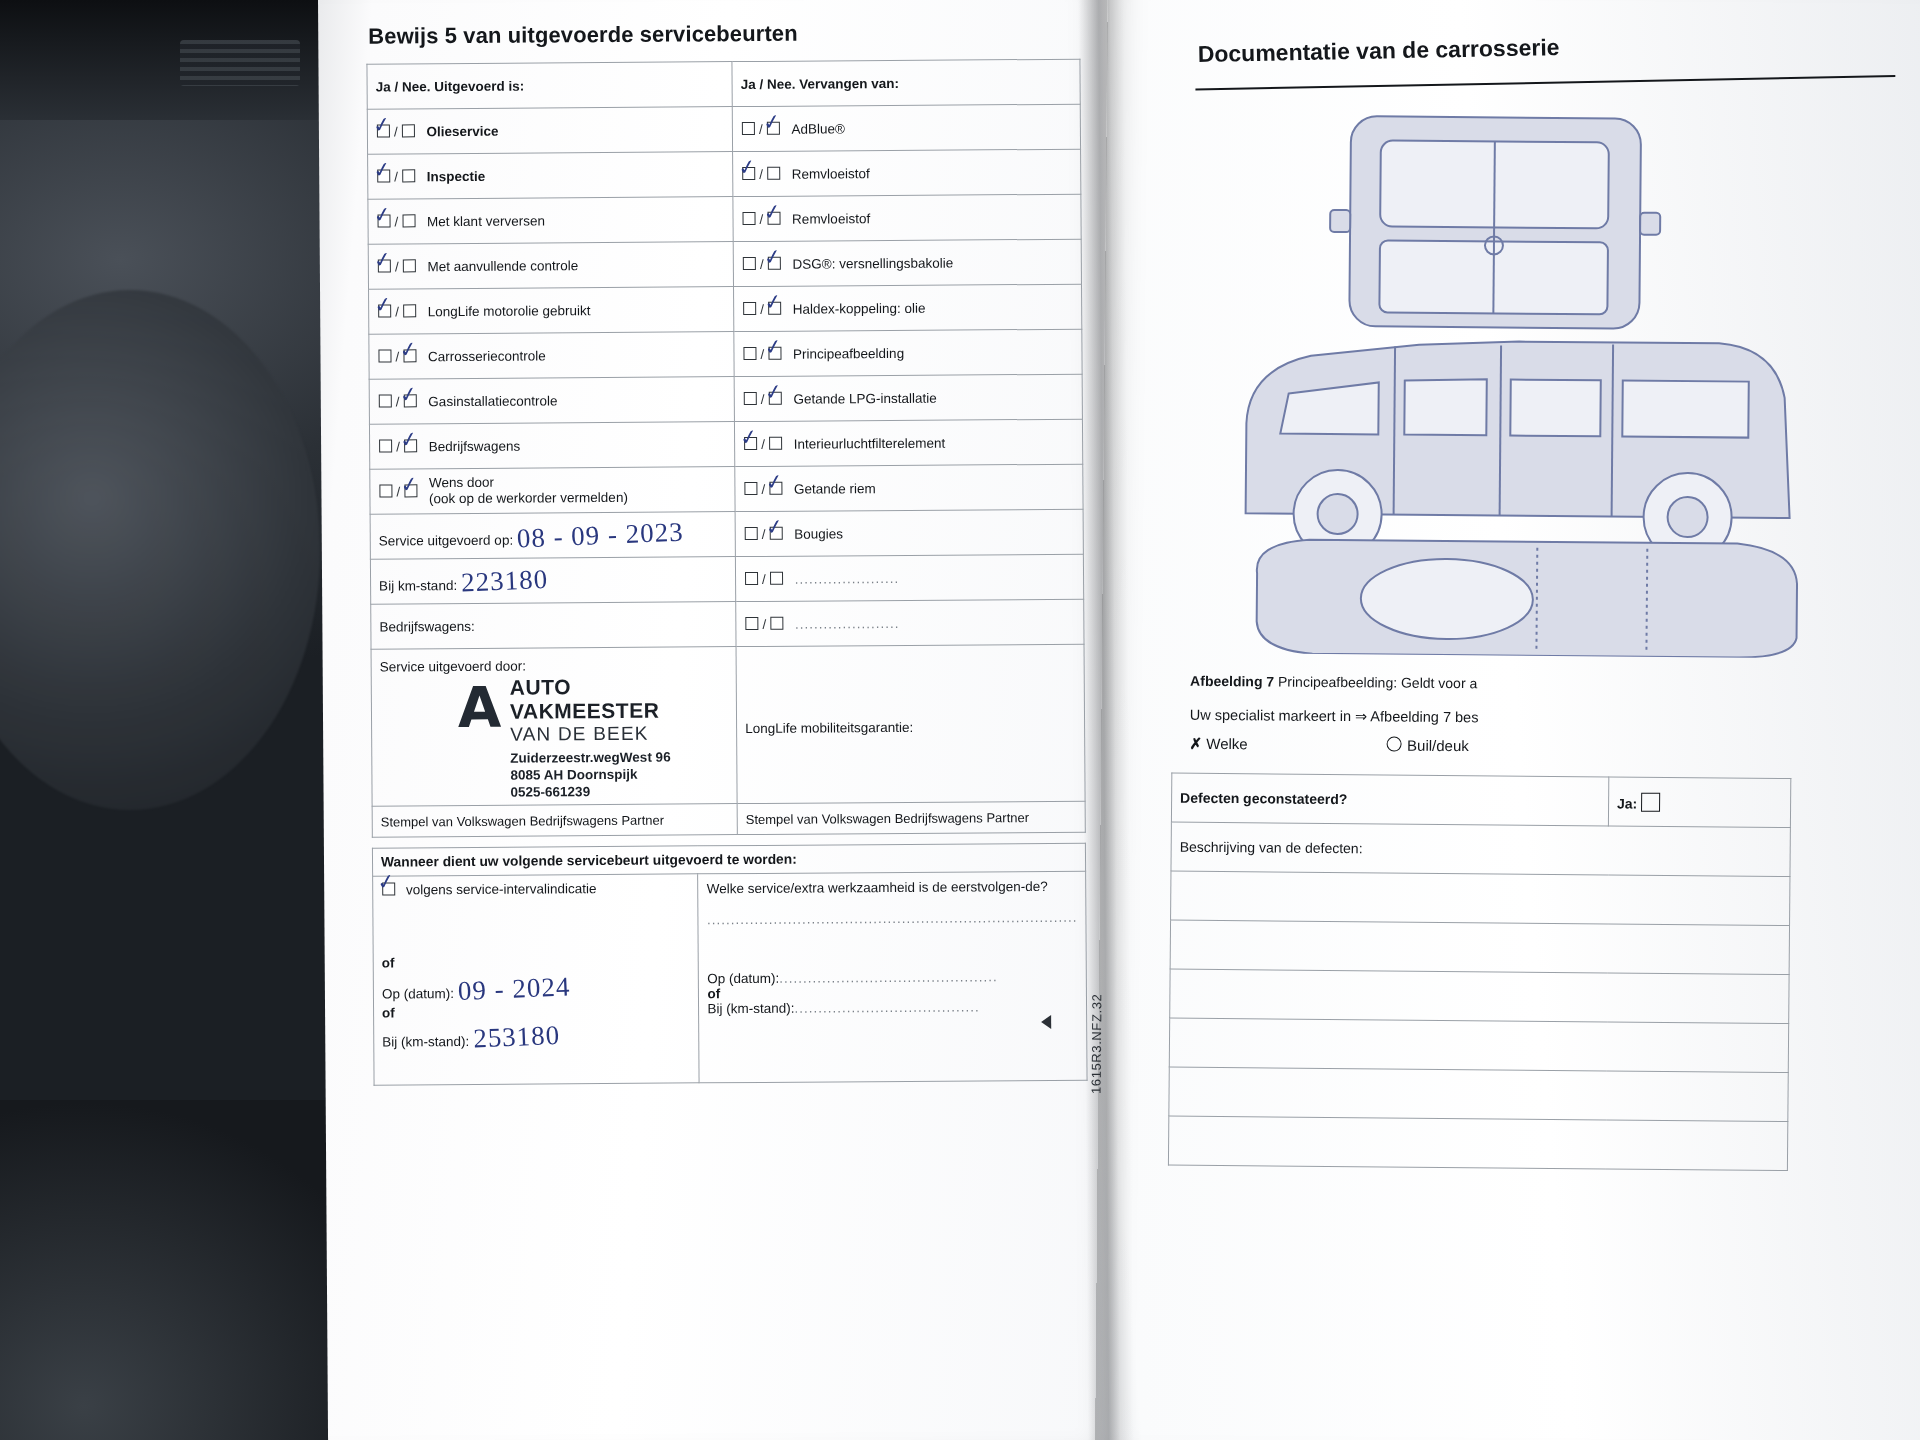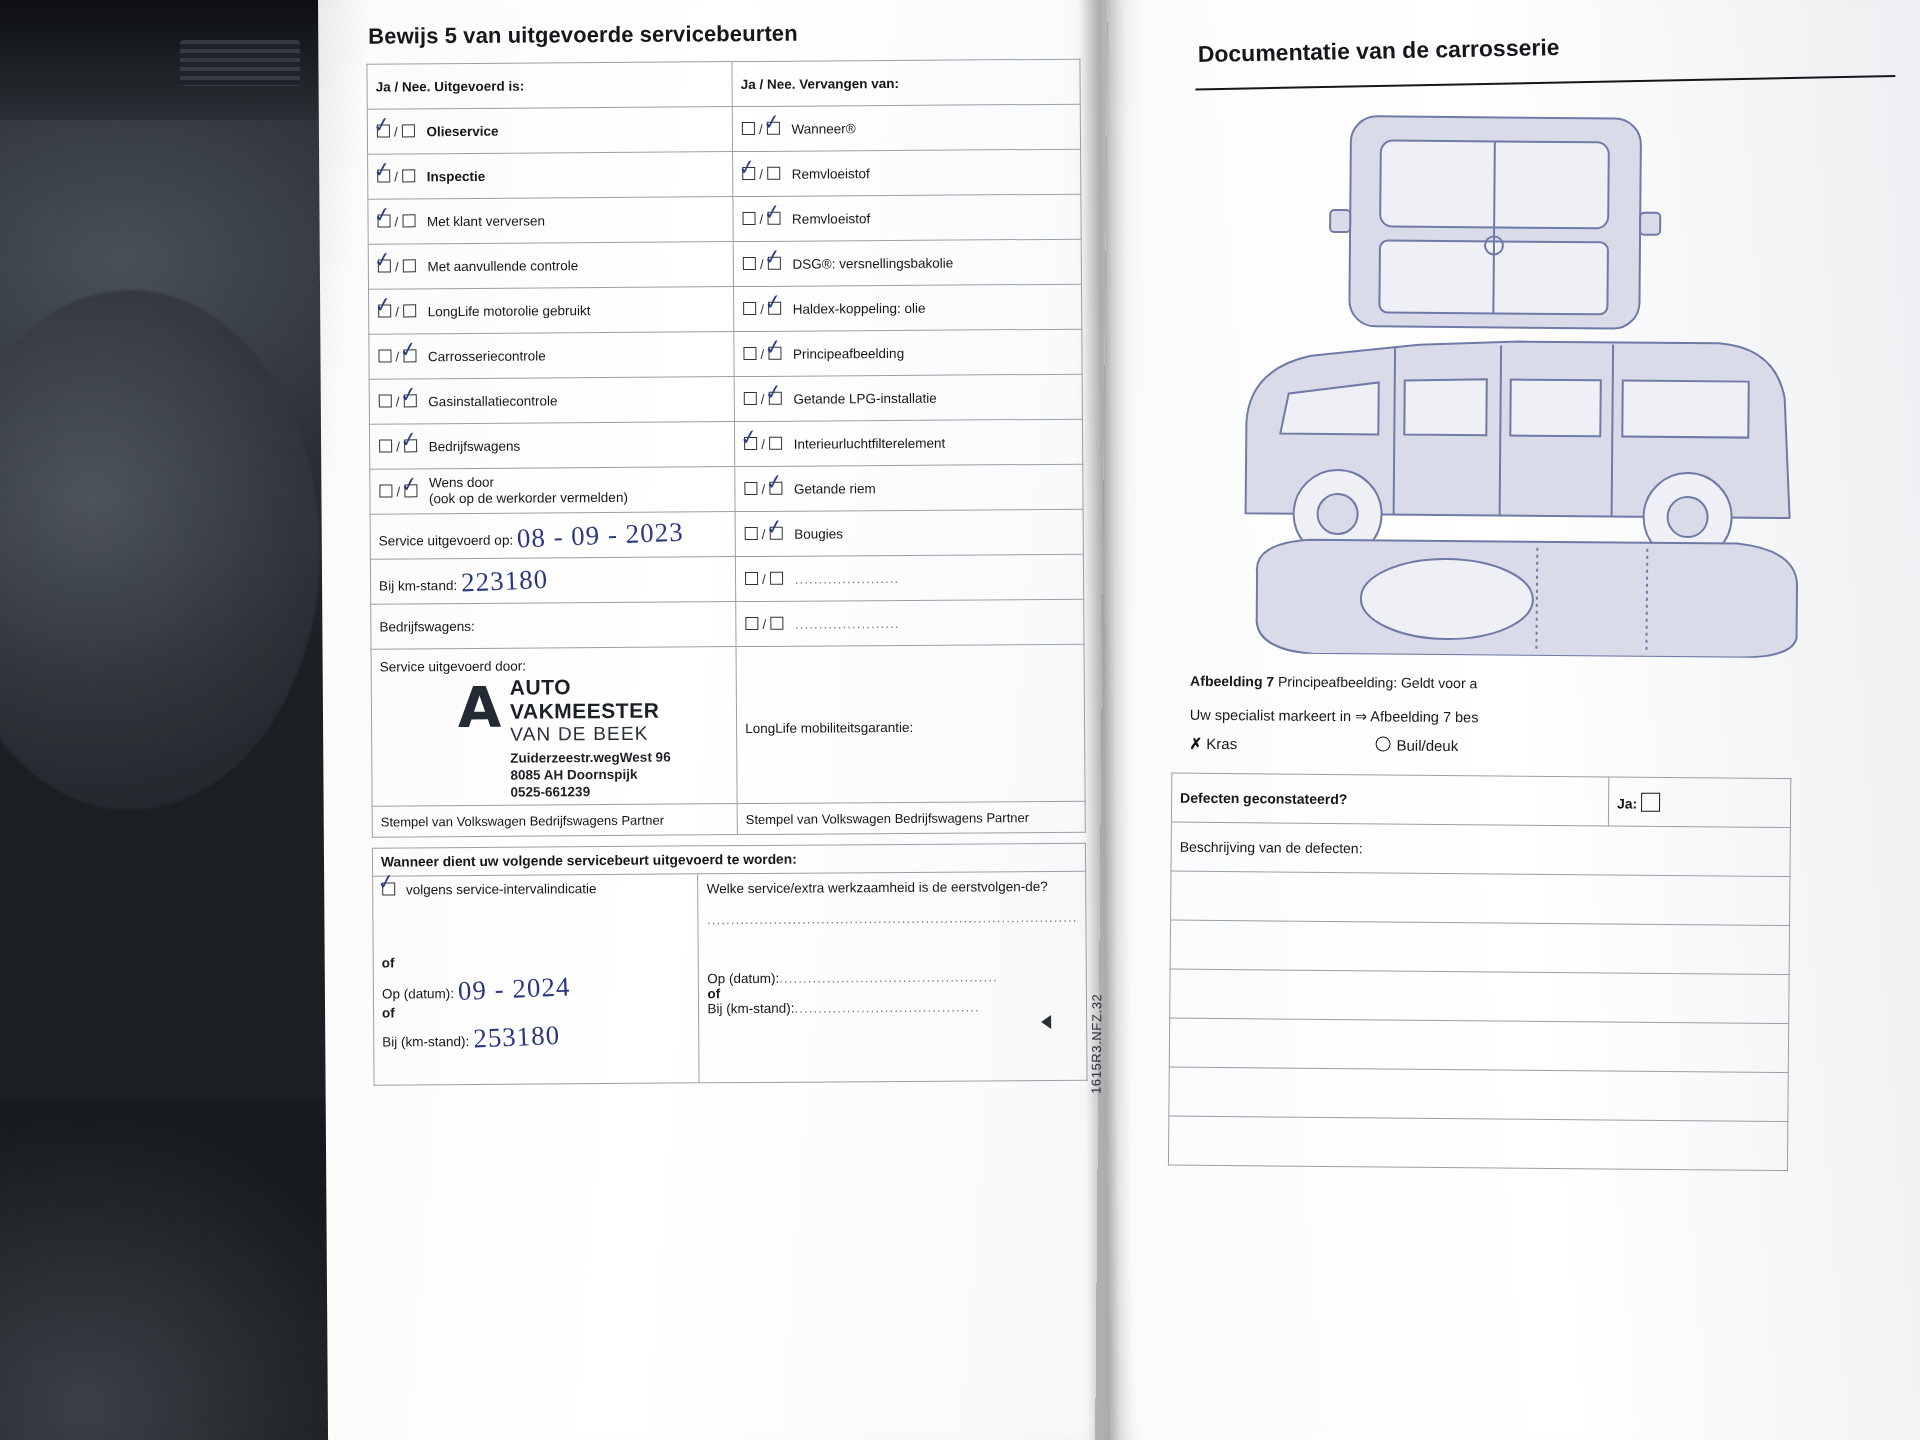--- a/index.html
+++ b/index.html
@@ -132,21 +132,21 @@
         <td class="colR">Ja / Nee. Vervangen van:</td>
       </tr>
 
       <tr>
         <td>
           <span style="position:relative;display:inline-block;"><span class="cb"></span><span class="tick">✓</span></span><span class="sep">/</span><span class="cb"></span>
           <span class="lbl bold">Olieservice</span>
         </td>
         <td>
           <span class="cb"></span><span class="sep">/</span><span style="position:relative;display:inline-block;"><span class="cb"></span><span class="tick">✓</span></span>
-          <span class="lbl">Wanneer®</span>
+          <span class="lbl">AdBlue®</span>
         </td>
       </tr>
 
       <tr>
         <td>
           <span style="position:relative;display:inline-block;"><span class="cb"></span><span class="tick">✓</span></span><span class="sep">/</span><span class="cb"></span>
           <span class="lbl bold">Inspectie</span>
         </td>
         <td>
           <span style="position:relative;display:inline-block;"><span class="cb"></span><span class="tick">✓</span></span><span class="sep">/</span><span class="cb"></span>
@@ -372,21 +372,21 @@
       </svg>
     </div>
 
     <div class="cap">
       <b>Afbeelding 7</b>
       <span>Principeafbeelding: Geldt voor a</span>
     </div>
     <div class="spec">Uw specialist markeert in ⇒ Afbeelding 7 bes</div>
     <div class="marks">
       <span style="font-weight:bold;">✗</span>
-      <span>Kras</span>
+      <span>Welke</span>
       <span style="display:inline-block;width:130px;"></span>
       <span class="circ"></span><span>Buil/deuk</span>
     </div>
 
     <table class="def">
       <tbody>
           <tr>
         <td class="defhdr" style="width:420px;">Defecten geconstateerd?</td>
         <td class="defhdr">
           <span>Ja:</span>

